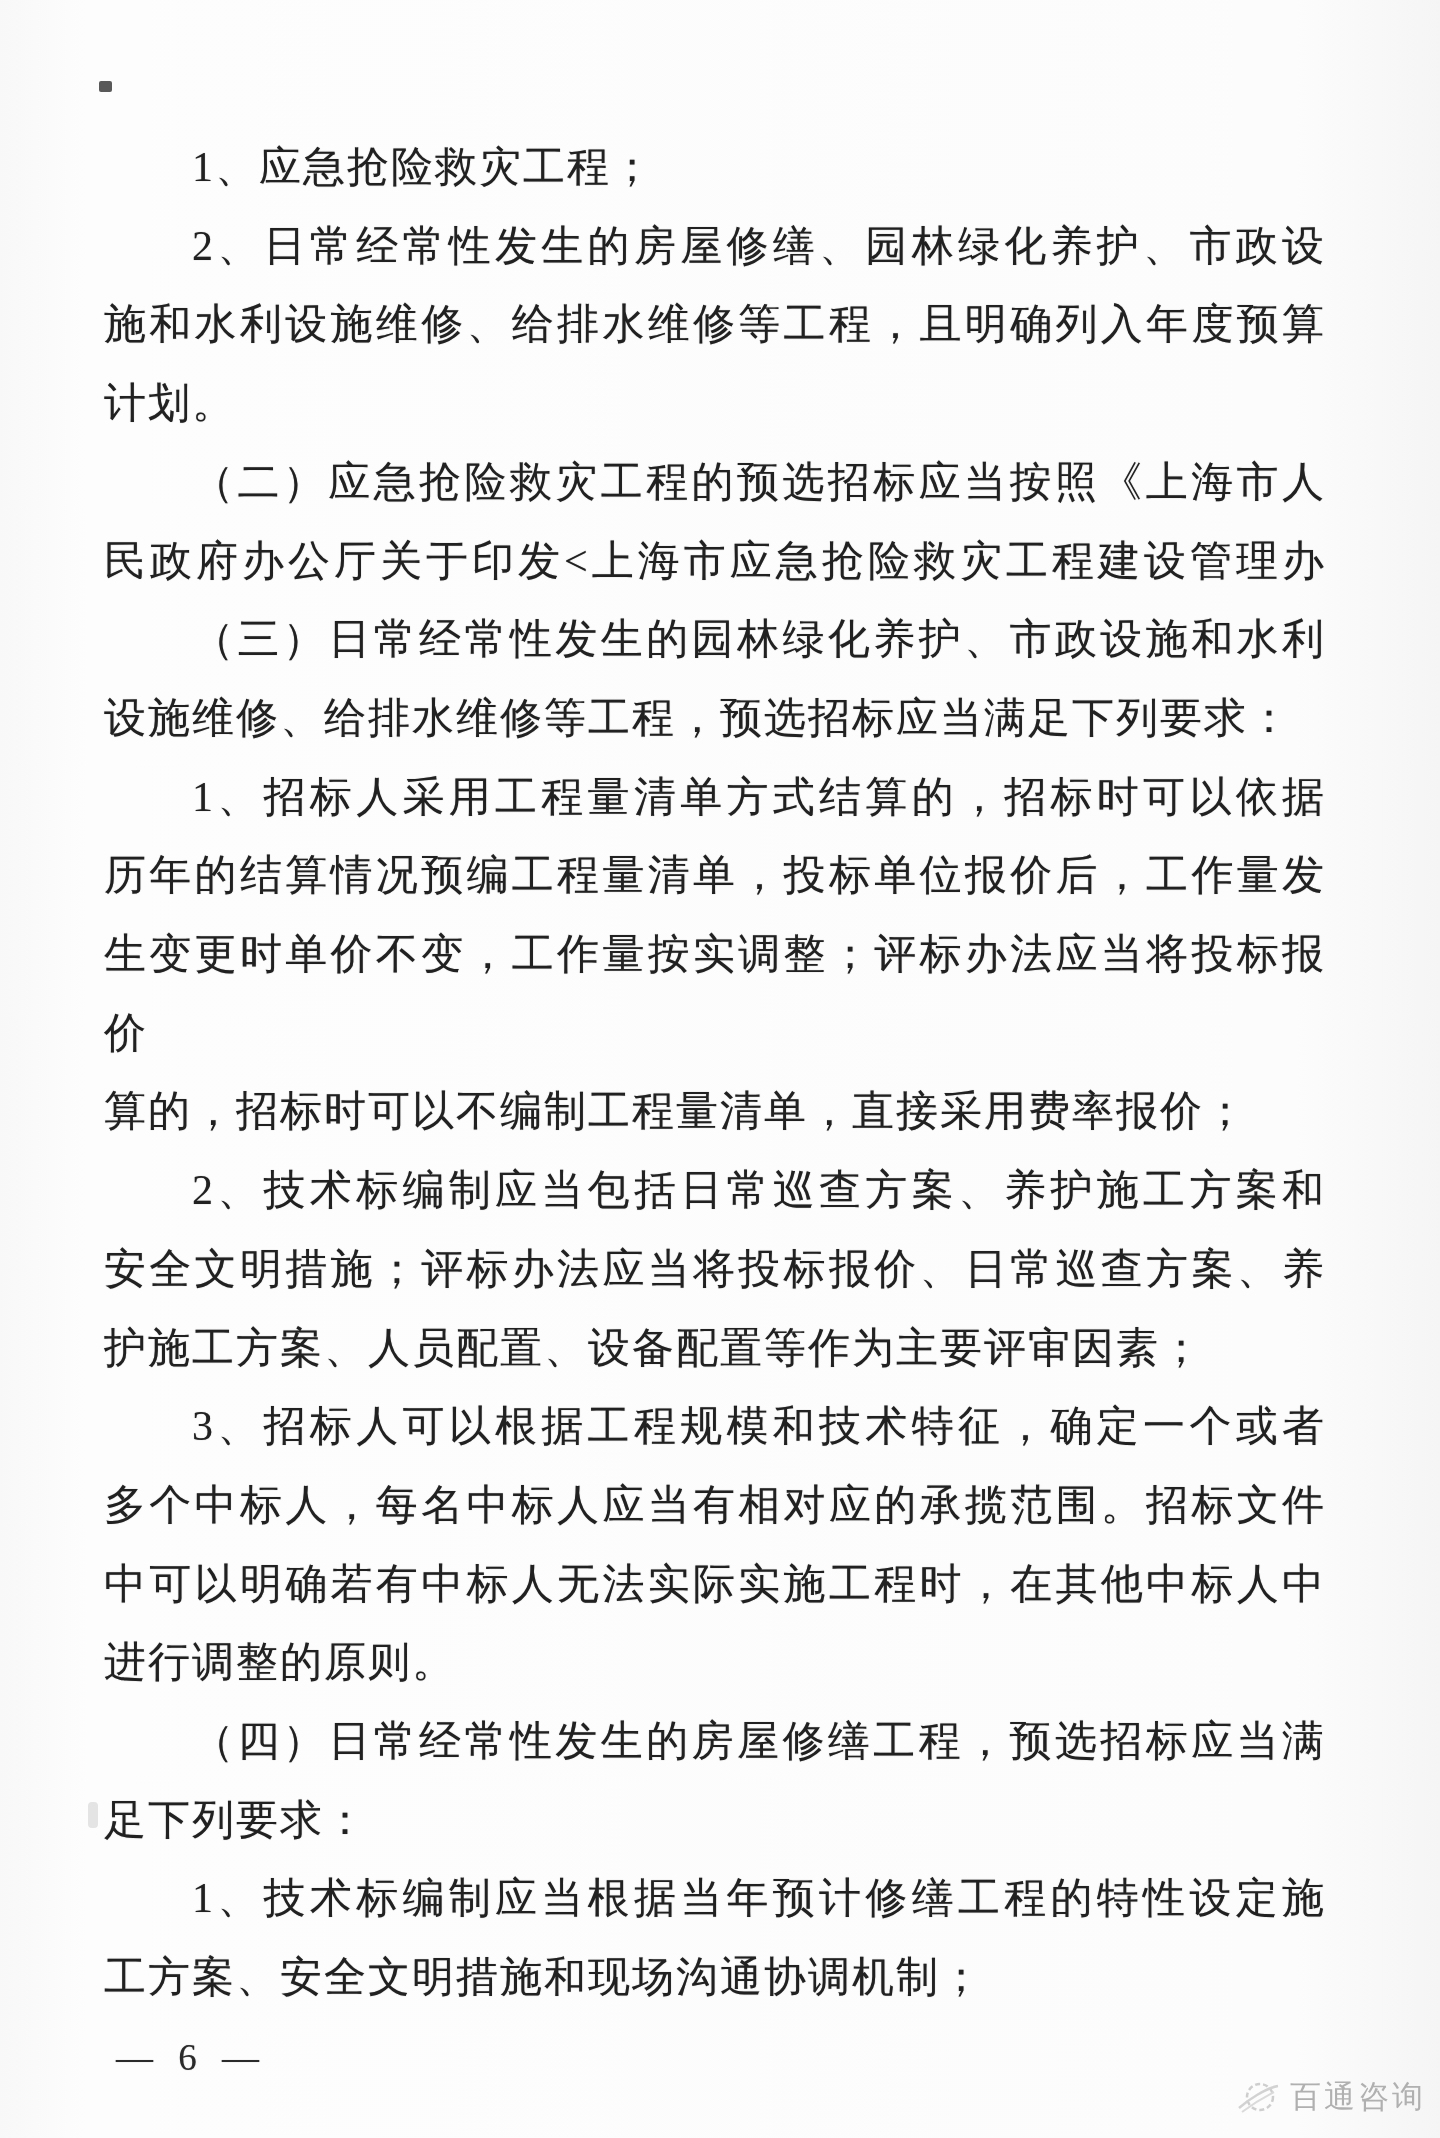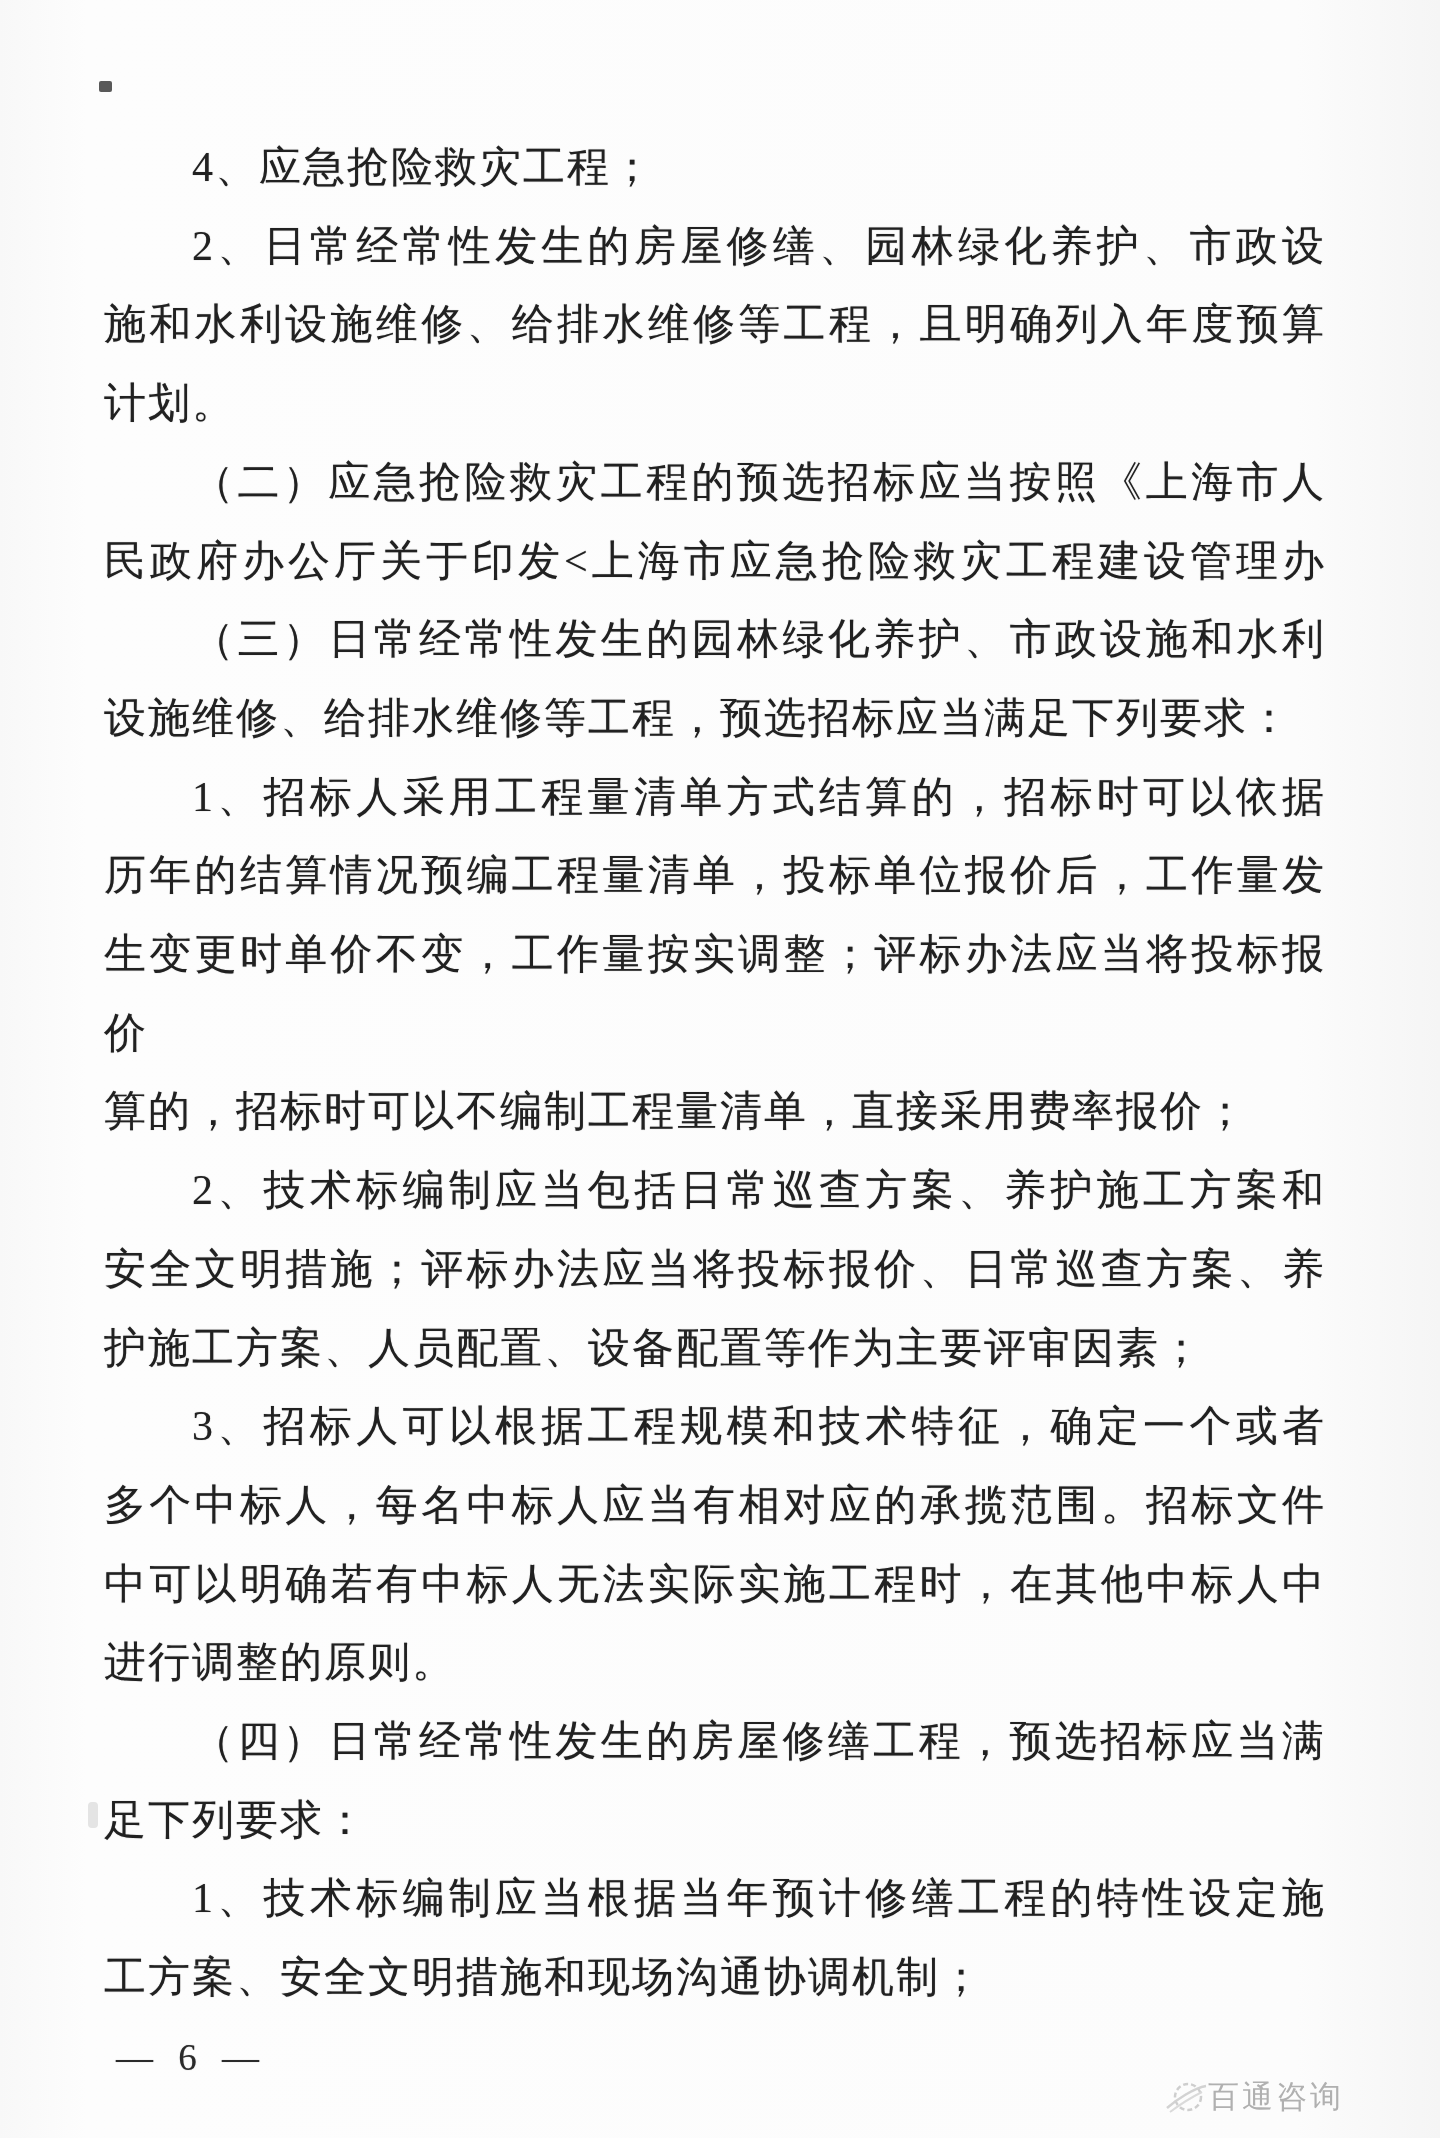--- a/index.html
+++ b/index.html
@@ -42,39 +42,40 @@
   .pageno {
     position: absolute;
     left: 116px; top: 2036px;
     font-size: 37px;
     color: #2b2b2b;
     letter-spacing: 8px;
     text-shadow: 0 0 1px rgba(40,40,40,0.4);
   }
   .watermark {
     position: absolute;
-    left: 1164px; top: 2076px;
+    left: 1236px; top: 2076px;
     display: flex;
     align-items: center;
+    gap: 10px;
     color: #b0b0b0;
     font-size: 31px;
     font-family: "Liberation Sans", "DejaVu Sans", sans-serif;
     letter-spacing: 3px;
     white-space: nowrap;
   }
   .watermark svg { display: block; opacity: .8; }
 </style>
 </head>
 <body>
 
 <div class="artifact"></div>
 <div class="smudge"></div>
 
 <div class="doc">
-  <div class="line i">4、应急抢险救灾工程；</div>
+  <div class="line i">1、应急抢险救灾工程；</div>
   <div class="line i j">2、日常经常性发生的房屋修缮、园林绿化养护、市政设</div>
   <div class="line j">施和水利设施维修、给排水维修等工程，且明确列入年度预算</div>
   <div class="line">计划。</div>
   <div class="line i j">（二）应急抢险救灾工程的预选招标应当按照《上海市人</div>
   <div class="line j">民政府办公厅关于印发&lt;上海市应急抢险救灾工程建设管理办</div>
   <div class="line i j">（三）日常经常性发生的园林绿化养护、市政设施和水利</div>
   <div class="line">设施维修、给排水维修等工程，预选招标应当满足下列要求：</div>
   <div class="line i j">1、招标人采用工程量清单方式结算的，招标时可以依据</div>
   <div class="line j">历年的结算情况预编工程量清单，投标单位报价后，工作量发</div>
   <div class="line j">生变更时单价不变，工作量按实调整；评标办法应当将投标报价</div>

